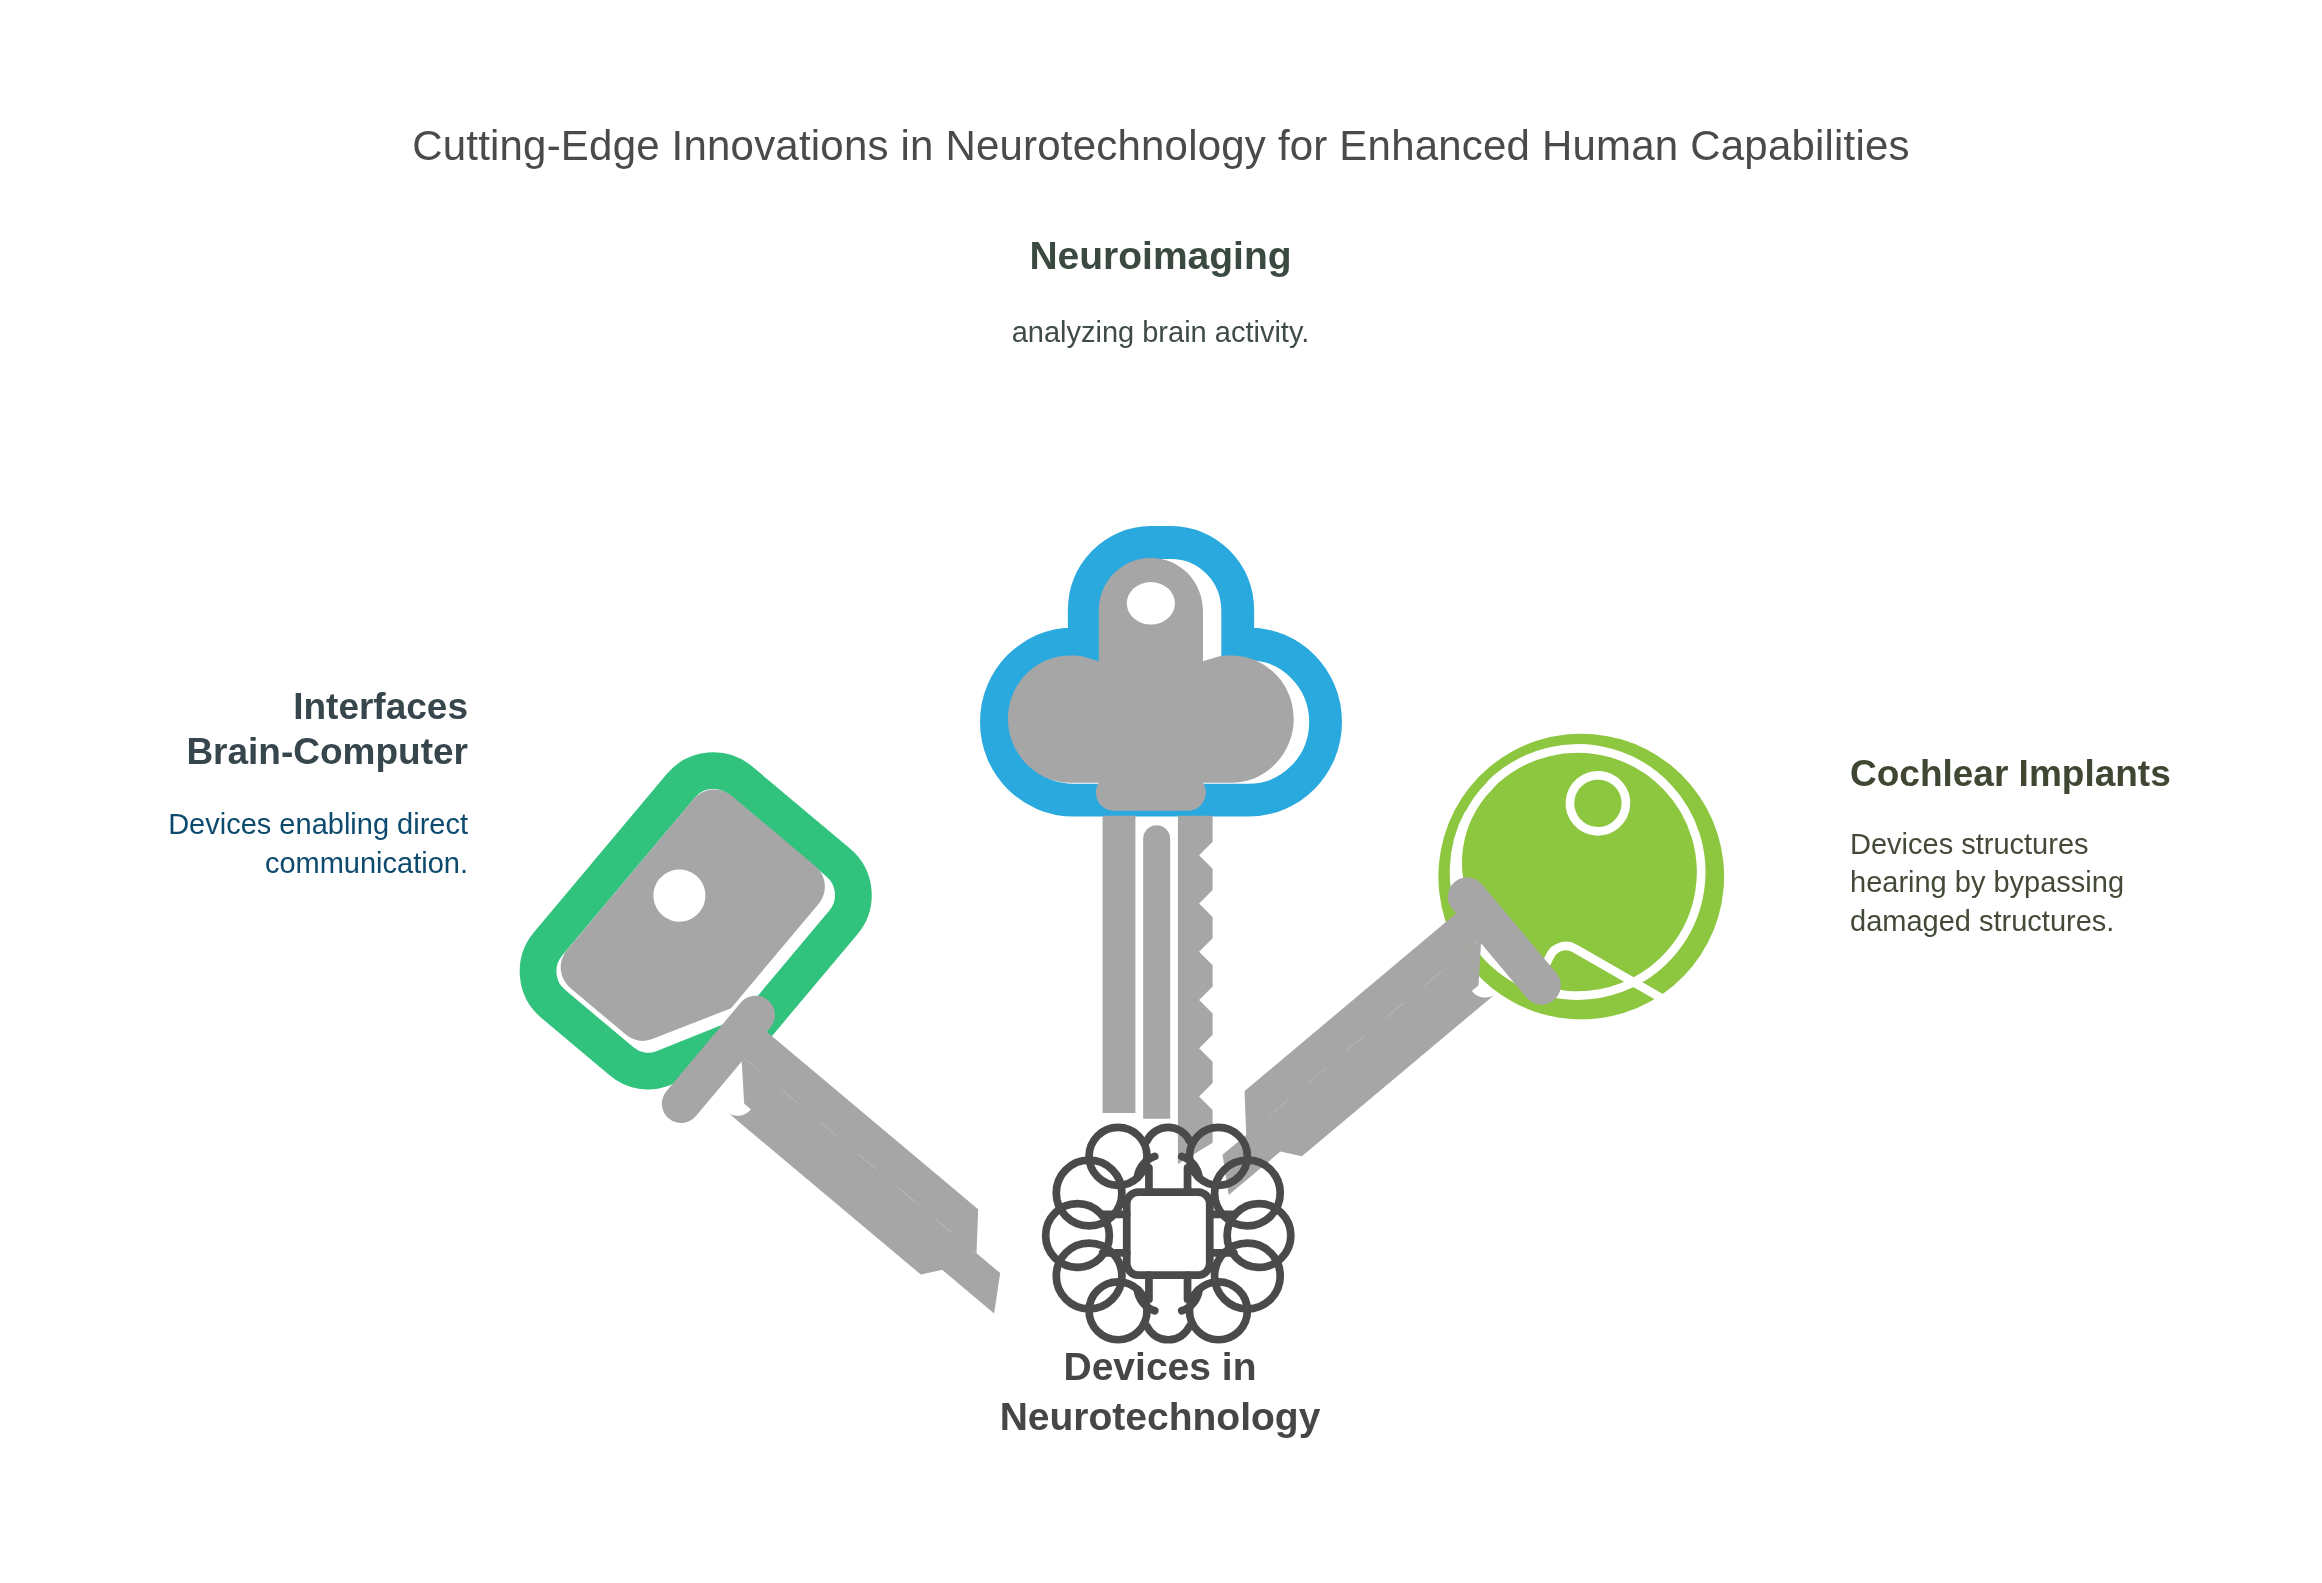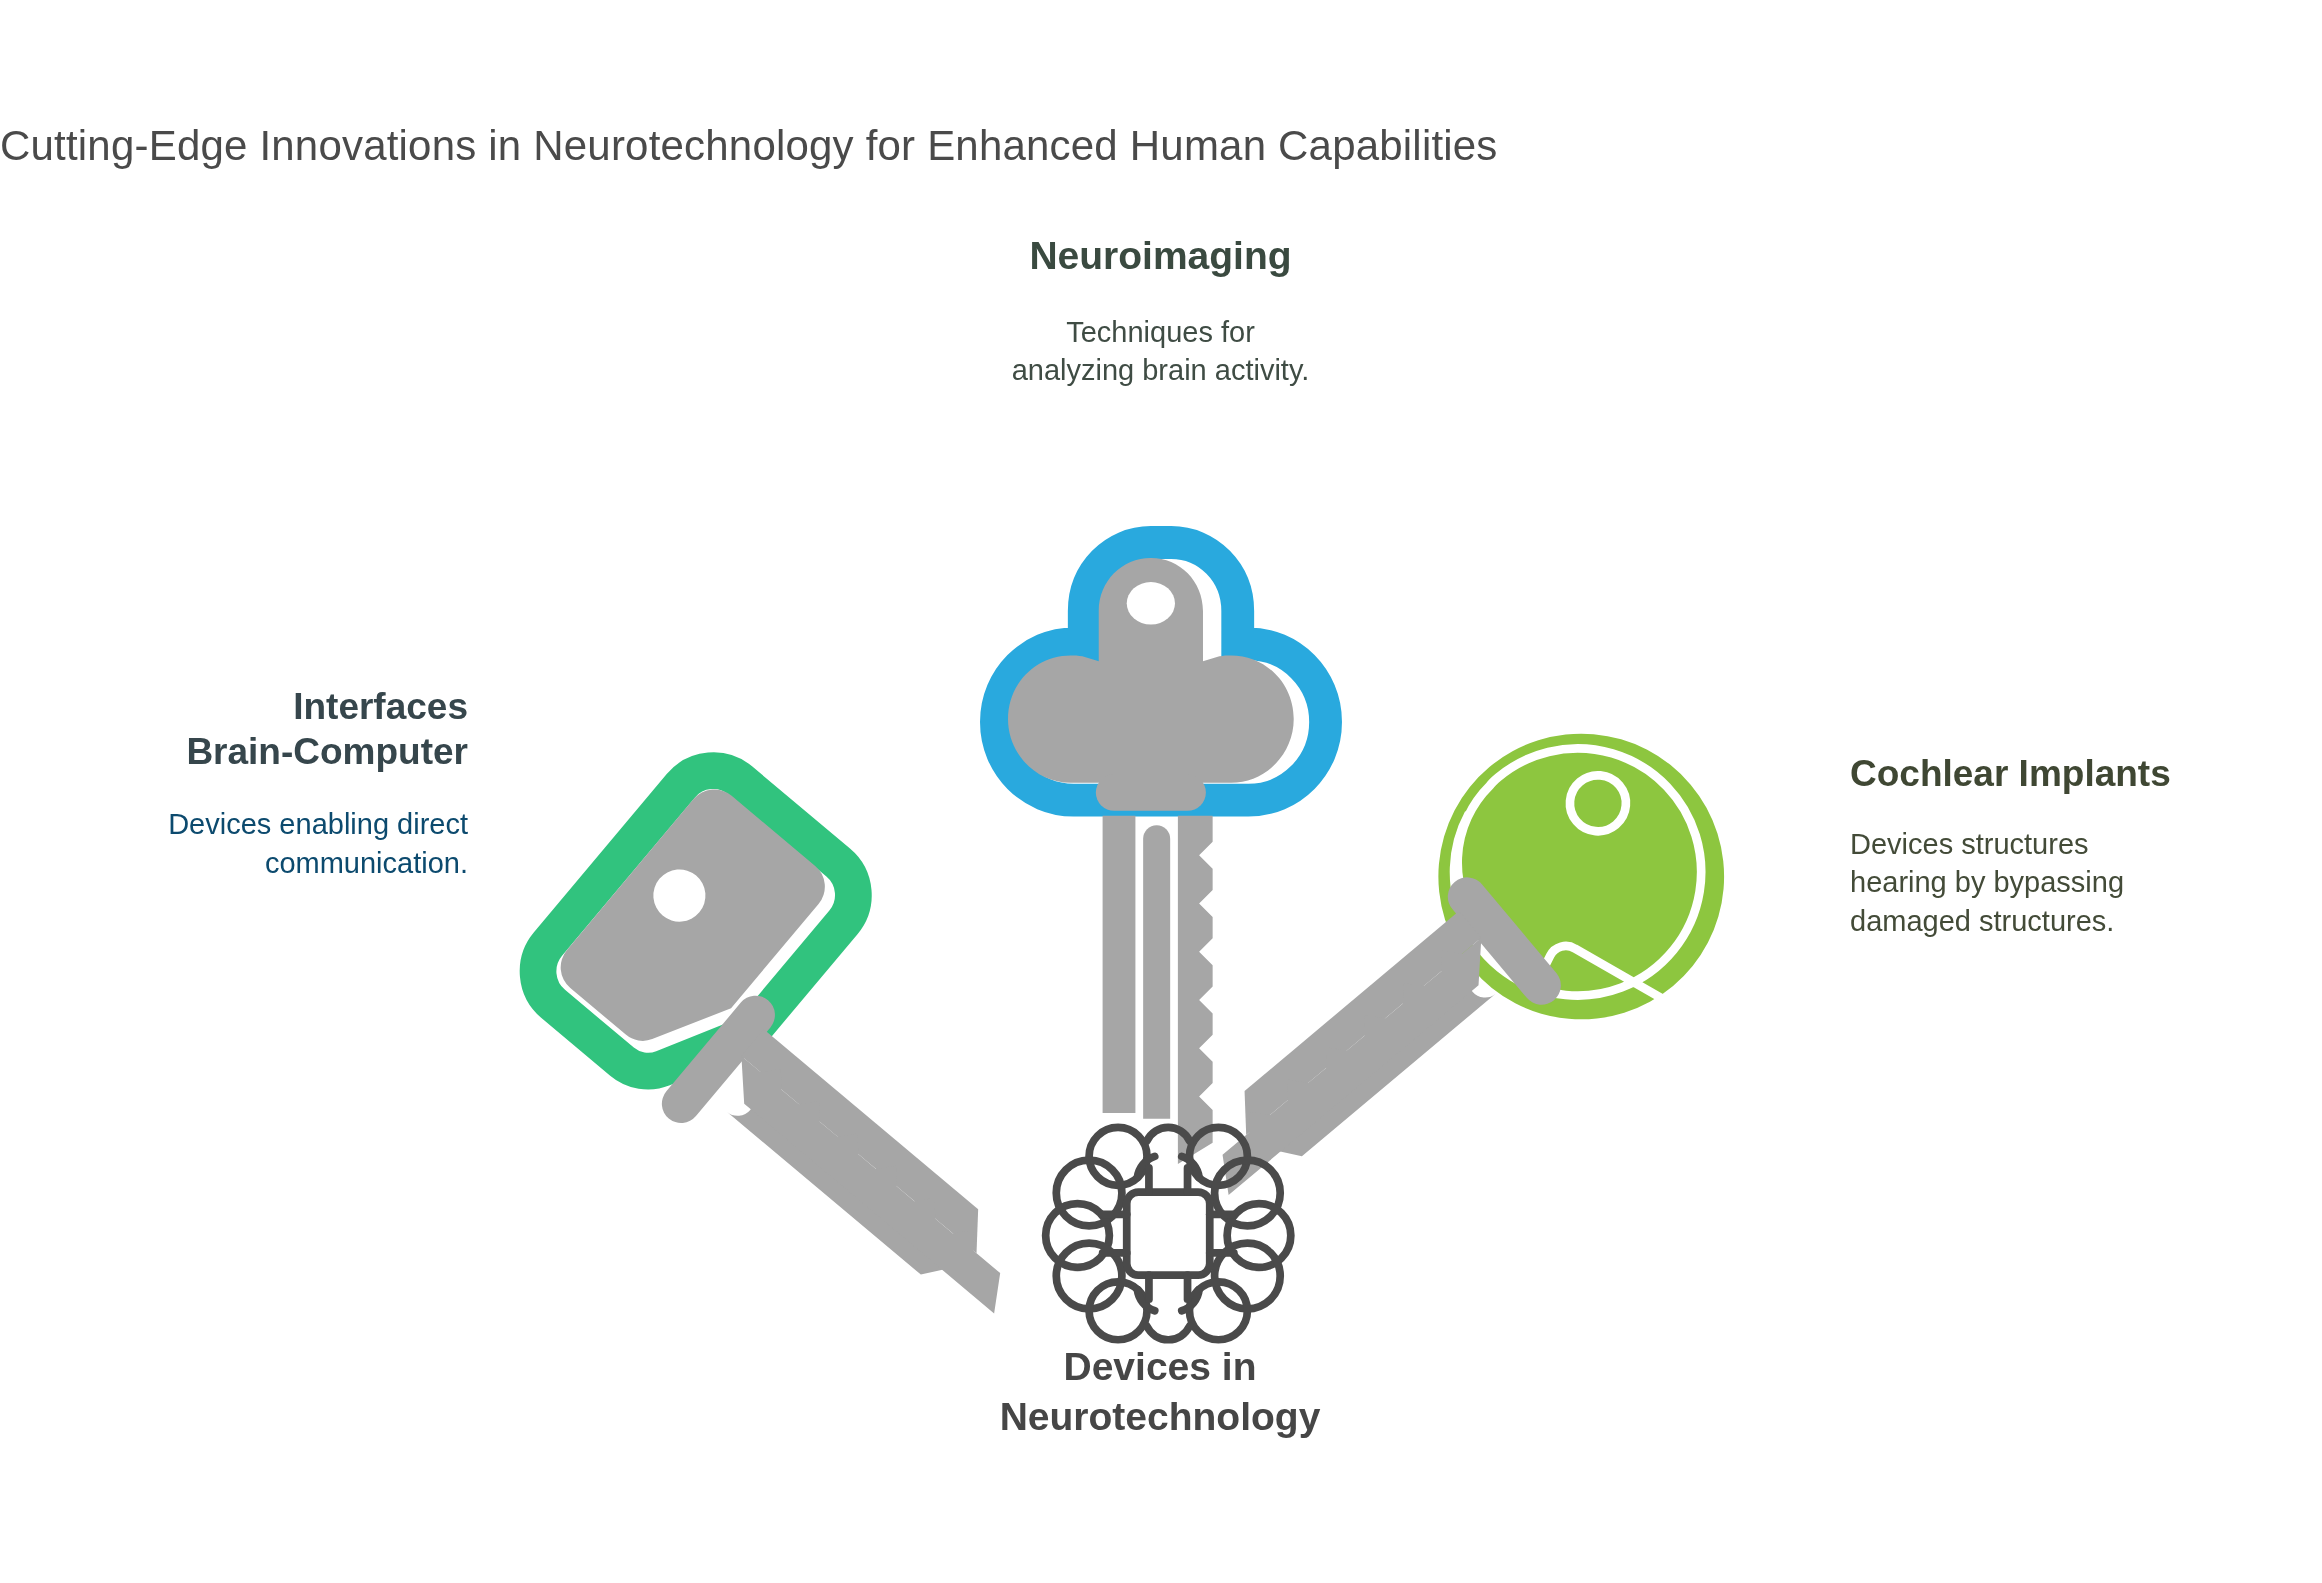--- a/index.html
+++ b/index.html
@@ -15,21 +15,21 @@
     font-family: "Liberation Sans", sans-serif;
     -webkit-font-smoothing: antialiased;
   }
 
   
   #diagram-title {
     position: absolute;
     top: 122px;
     left: 0;
     width: 2322px;
-    text-align: left;
+    text-align: center;
     font-size: 42px;
     font-weight: 400;
     color: #4a4a4a;
     letter-spacing: 0.2px;
     white-space: nowrap;
   }
 
   
   .node-heading {
     font-weight: 700;
@@ -285,21 +285,20 @@
     <line x1="43" y1="-20" x2="68" y2="-20"></line>
     <line x1="43" y1="20" x2="68" y2="20"></line>
   </g>
 </svg>
 
 <div id="diagram-title">Cutting-Edge Innovations in Neurotechnology for Enhanced Human Capabilities</div>
 
 <div id="node-neuroimaging">
   <div class="node-heading">Neuroimaging</div>
   <div class="node-desc">
-    <div>Techniques for</div>
     <div>analyzing brain activity.</div>
   </div>
 </div>
 
 <div id="node-bci">
   <div class="node-heading">
     <div>Interfaces</div>
     <div>Brain-Computer</div>
   </div>
   <div class="node-desc">

